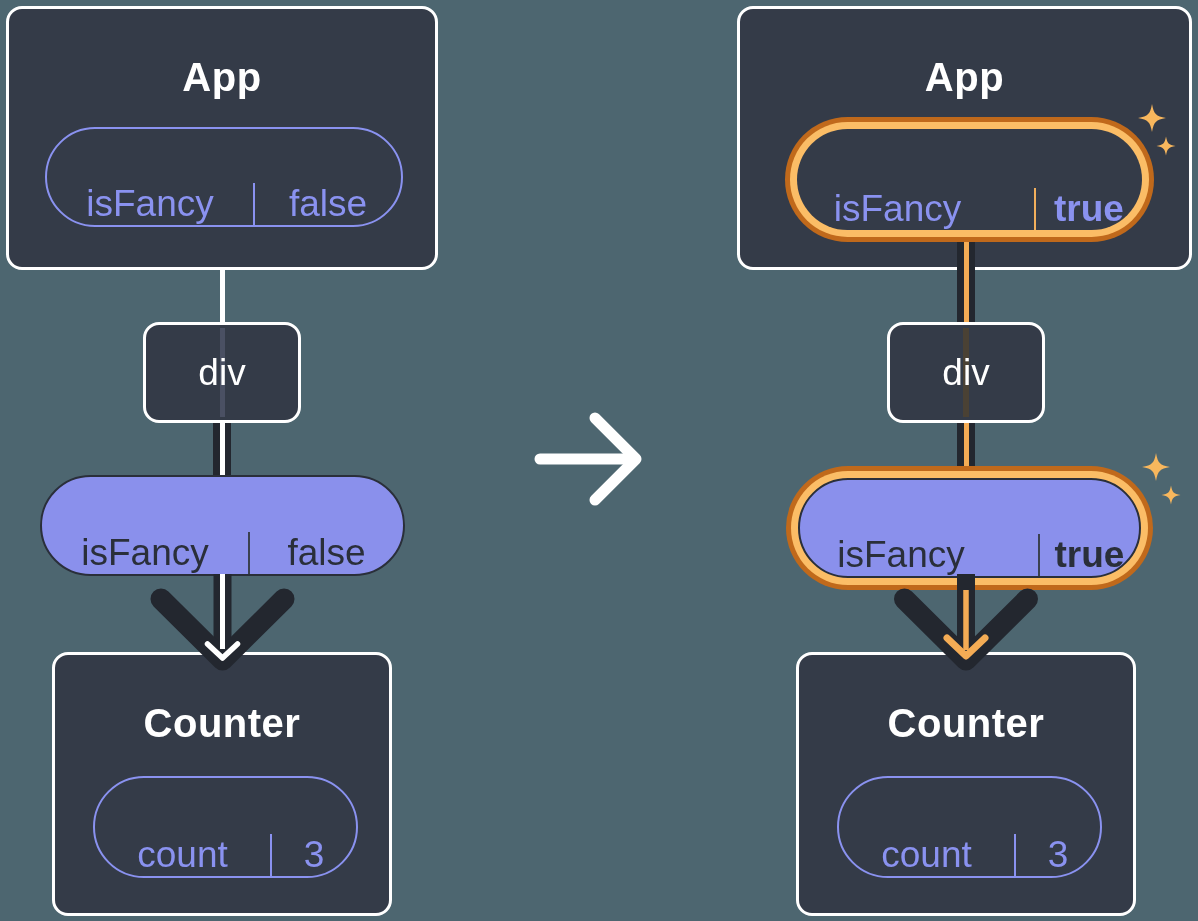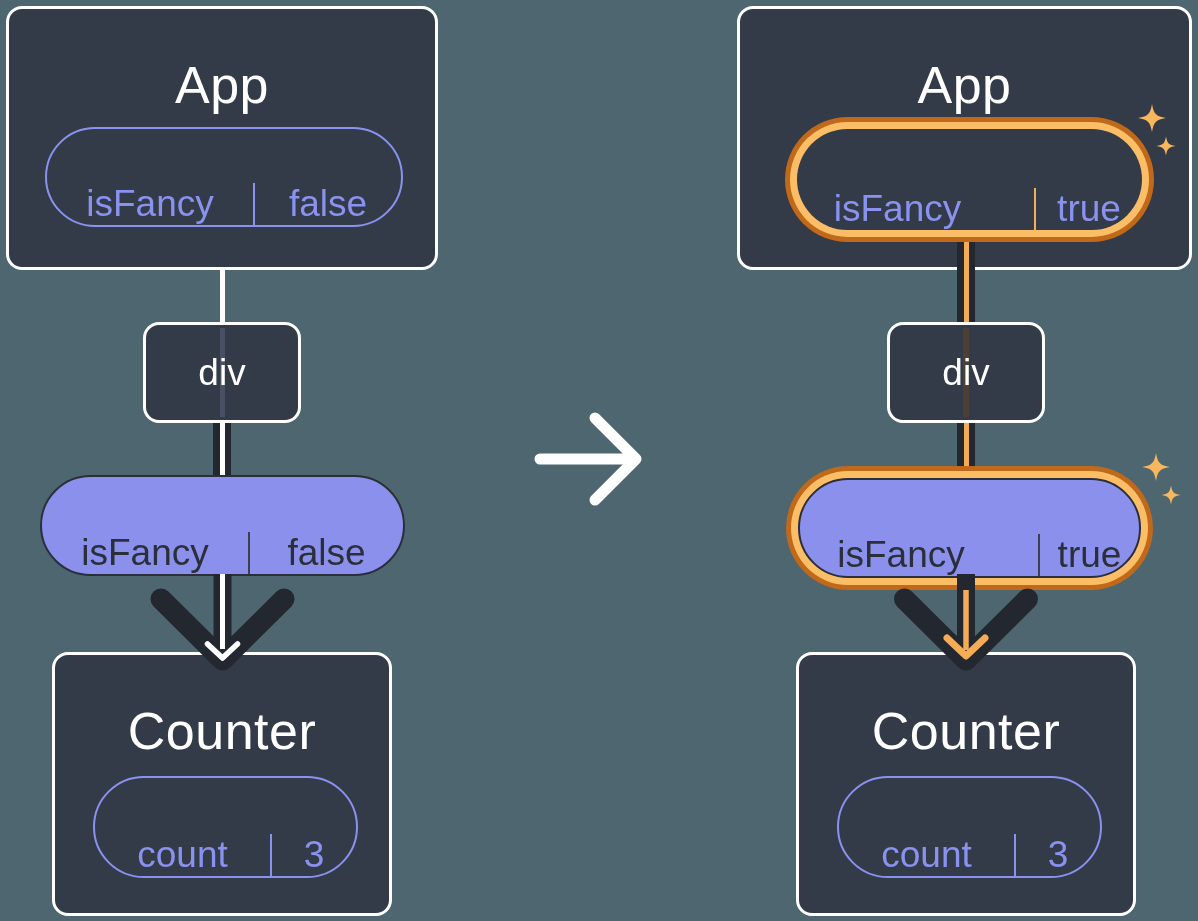--- a/index.html
+++ b/index.html
@@ -1,36 +1,36 @@
 <!DOCTYPE html>
 <html><head>
 <meta charset="utf-8">
 <style>
   html,body{margin:0;padding:0;}
   body{background:#4D6670;font-family:"Liberation Sans", sans-serif;}
   .canvas{position:relative;width:1198px;height:921px;background:#4D6670;overflow:hidden;}
 
   
   .node-box{position:absolute;background:#343B48;border:3px solid #ffffff;border-radius:16px;box-sizing:border-box;}
-  .node-title{position:absolute;left:0;right:0;top:46px;text-align:center;color:#ffffff;font-size:52px;font-weight:400;letter-spacing:.5px;}
+  .node-title{position:absolute;left:0;right:0;top:46px;text-align:center;color:#ffffff;font-size:40px;font-weight:700;letter-spacing:.5px;}
   .div-node{display:flex;align-items:center;justify-content:center;color:#ffffff;font-size:37px;font-weight:500;z-index:2;}
   .thread-line{position:absolute;top:3px;bottom:3px;}
 
   
   .pill{position:absolute;display:flex;align-items:flex-end;border-radius:999px;box-sizing:border-box;font-size:37px;z-index:5;}
   .pill .cell{display:flex;align-items:center;justify-content:center;box-sizing:border-box;}
   .pill .value{flex:1;}
   .outline-pill{border:2.5px solid #8A92F0;color:#8A92F0;background:transparent;}
   .outline-pill .value{border-left:2.5px solid #8A92F0;}
   .filled-pill{background:#8A90EC;color:#2A2F3A;border:2.5px solid #2A2F3A;}
   .filled-pill .value{border-left:2.5px solid #3A4050;}
   .ringed{box-shadow:0 0 0 7px #FBBD66, 0 0 0 12px #C0691B;}
   .dark-ringed{background:#343B48;color:#8A92F0;border:none;}
   .dark-ringed .value{border-left:2.5px solid #F2AF5C;}
-  .bold-value .value{font-weight:400;margin-left:36px;}
+  .bold-value .value{font-weight:700;margin-left:36px;}
 
   
   .vline{position:absolute;z-index:3;}
   .white{background:#ffffff;}
   .black{background:#23272F;}
   .orange{background:#F4AC55;}
 
   .arrow-svg{position:absolute;z-index:6;}
   .sparkle-svg{position:absolute;z-index:7;}
   .mid-arrow-svg{position:absolute;z-index:4;}

